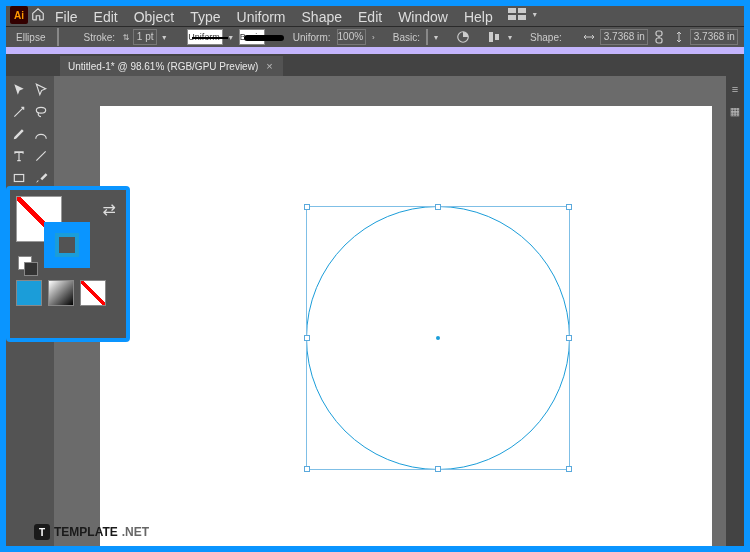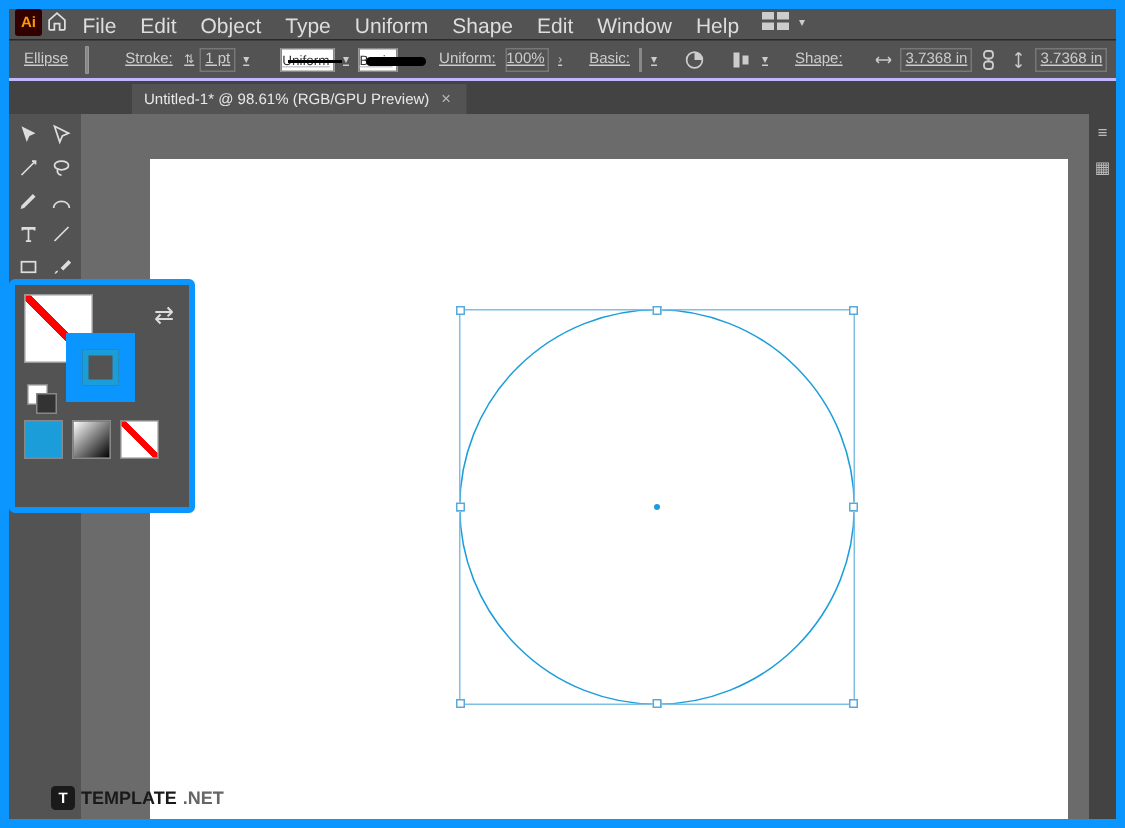--- a/index.html
+++ b/index.html
@@ -3,39 +3,39 @@
 <meta charset="utf-8">
 <style>
 * { margin: 0; padding: 0; box-sizing: border-box; }
 body { font-family: "Segoe UI", Arial, sans-serif; font-size: 11px; color: #ddd; background: #0a95ff; width: 750px; height: 552px; overflow: hidden; }
 .frame { position: absolute; left: 6px; top: 6px; right: 6px; bottom: 6px; background: #535353; display: flex; flex-direction: column; }
 .menubar { height: 20px; background: #535353; display: flex; padding-left: 4px; gap: 2px; }
 .app-logo { width: 18px; height: 18px; background: #330000; color: #ff9a00; font-weight: bold; font-size: 10px; display: flex; align-items: center; justify-content: center; border-radius: 2px; }
 .home-icon { width: 16px; height: 16px; display: flex; align-items: center; justify-content: center; color: #ddd; }
 .menu-item { padding: 3px 7px; cursor: default; font-size: 14px; }
 .arrange-icon { width: 22px; height: 16px; display: flex; align-items: center; justify-content: center; margin-left: 4px;}
-.ctrlbar { height: 28px; background: #535353; border-top: 1px solid #2a2a2a; border-bottom: 2px solid #c4b5fd; display: flex; align-items: center; padding-left: 10px; gap: 6px; font-size: 10px; color:#ccc;text-decoration:underline; }
+.ctrlbar { height: 28px; background: #535353; border-top: 1px solid #2a2a2a; border-bottom: 7px solid #c4b5fd; display: flex; align-items: center; padding-left: 10px; gap: 6px; font-size: 10px; color:#ccc; }
 .ctrl-label { font-size: 10px; color: #ccc; }
 .swatch-none { width: 18px; height: 18px; background: #fff; border: 1px solid #888; position: relative; }
 .swatch-none::after { content: ""; position: absolute; left: 0; top: 0; right: 0; bottom: 0; background: linear-gradient(to top right, transparent 45%, red 45%, red 55%, transparent 55%); }
 .swatch-stroke { width: 18px; height: 18px; background: #1b9dd9; border-radius: 2px;}
 .sep { width: 1px; height: 20px; background: #3a3a3a; margin: 0 3px; }
 .pt-field { display: flex; align-items: center; gap: 2px; }
 .pt-val { width: 24px; height: 16px; border: 1px solid #777; background: #535353; text-align: center; line-height: 14px; font-size: 10px; }
 .dd-arrow { width: 10px; height: 16px; display:flex; align-items:center; justify-content:center; font-size:8px; color:#ccc;}
 .profile-swatch { width: 72px; height: 16px; background: #fff; border: 1px solid #888; display: flex; align-items: center; justify-content: flex-end; color:#333; font-size:9px; padding-right:2px; position:relative;}
 .profile-swatch::before{content:"";position:absolute;left:4px;top:7px;width:36px;height:2px;background:#000;}
 .brush-swatch { width: 72px; height: 16px; background: #fff; border: 1px solid #888; display:flex; align-items:center; justify-content:flex-end; color:#333; font-size:9px; padding-right:2px; position:relative;}
 .brush-swatch::before{content:"";position:absolute;left:4px;top:5px;width:40px;height:6px;background:#000;border-radius:3px;}
 .num-field { width: 32px; height: 16px; border: 1px solid #777; background: #535353; text-align: right; padding-right: 2px; line-height: 14px; font-size:10px; }
 .icon-btn { width: 18px; height: 18px; display:flex; align-items:center; justify-content:center; font-size:11px; color:#ccc; }
 .style-sw { width:18px; height:16px; background:#fff; border:1px solid #888; }
 .dim-group { display:flex; align-items:center; gap:2px; }
 .dim-field { width: 48px; height: 16px; border:1px solid #777; background:#535353; text-align:left; padding-left:3px; line-height:14px; font-size:10px;}
-.tabbar { height: 22px; background: #434343; display: flex; align-items: flex-end; padding-left: 76px; }
+.tabbar { height: 22px; background: #434343; display: flex; align-items: flex-end; padding-left: 48px; }
 .tabspacer { width: 6px; }
 .doc-tab { height: 20px; background: #535353; padding: 0 8px; display: flex; align-items: center; gap: 6px; font-size: 10px; color:#e8e8e8; }
 .tab-close { font-size: 11px; color:#bbb; padding: 0 2px;}
 .workspace { flex: 1; display: flex; background: #535353; position: relative; }
 .tool-col { width: 48px; background: #535353; display:flex; flex-direction:column; align-items:center; padding-top: 4px; gap: 2px; }
 .tool-row { display:flex; gap:2px;}
 .tool { width: 20px; height: 20px; display:flex; align-items:center; justify-content:center; color:#d4d4d4; cursor:default;}
 .canvas-wrap { flex:1; background:#6b6b6b; position:relative; overflow:hidden; }
 .dock-strip { width: 18px; background:#434343; }
 .dock-ic { width:18px; height:18px; margin-top:4px; display:flex; align-items:center; justify-content:center; color:#bbb;}

